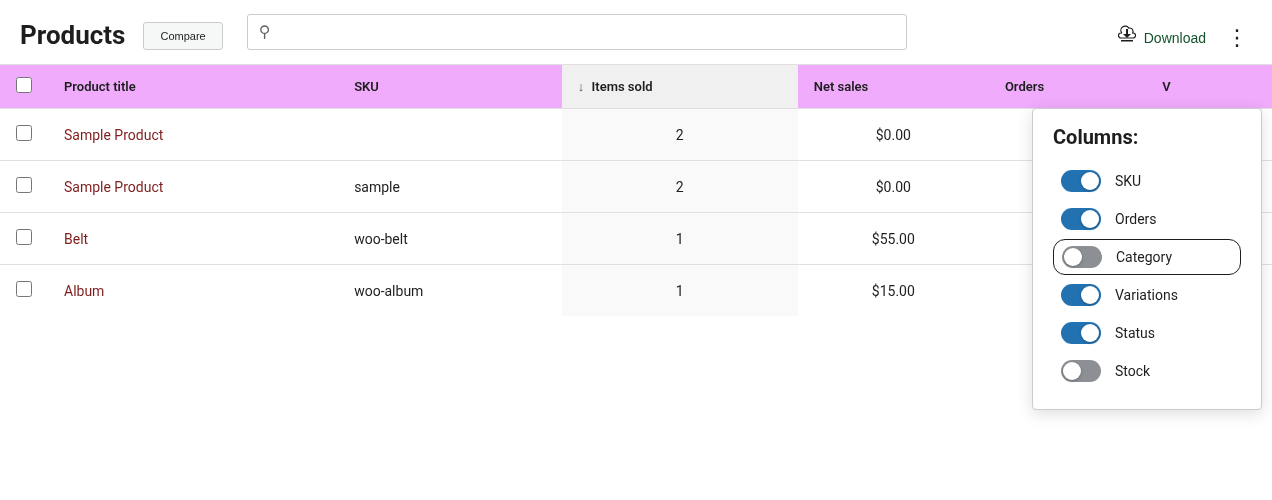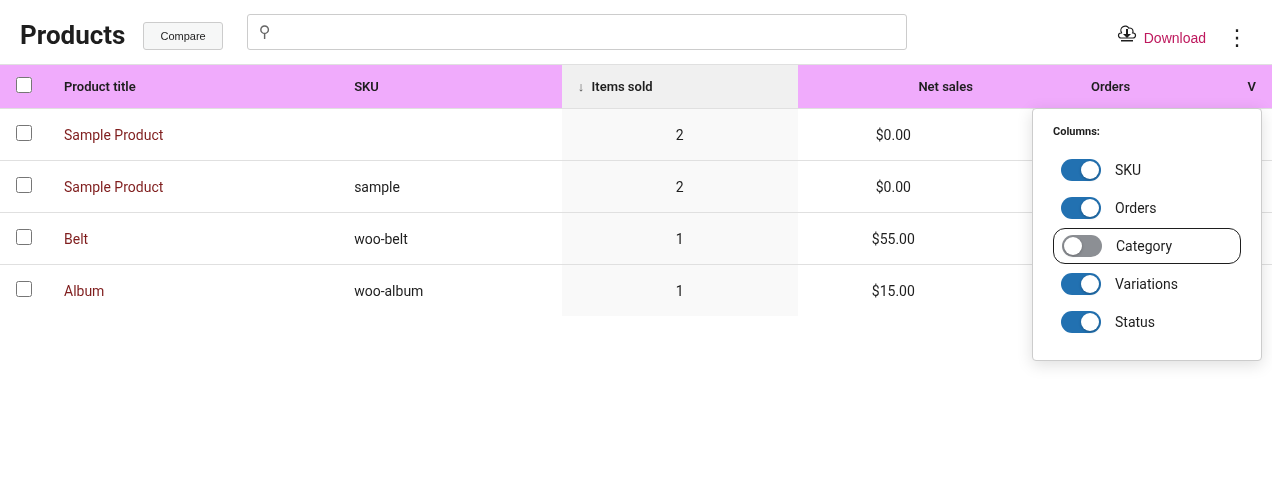--- a/index.html
+++ b/index.html
@@ -69,21 +69,21 @@
       align-items: center;
       margin-left: auto;
       gap: 16px;
     }
     .download-btn {
       display: flex;
       align-items: center;
       gap: 7px;
       font-size: 14px;
       font-weight: 500;
-      color: #be185d;
+      color: #14532d;
       cursor: pointer;
       background: none;
       border: none;
     }
     .download-icon {
       font-size: 18px;
       color: #1e1e1e;
     }
     .more-btn {
       background: none;
@@ -112,21 +112,21 @@
       font-weight: 600;
       font-size: 13px;
       color: #1e1e1e;
       background: #f0abfc;
       white-space: nowrap;
     }
     thead th.sorted {
       background: #f0f0f0;
       margin-top: 27px;
     }
-    thead th.center { text-align: right; }
+    thead th.center { text-align: left; }
     .sort-arrow {
       margin-right: 4px;
       color: #555;
     }
     tbody tr {
       border-bottom: 1px solid #e0e0e0;
     }
     tbody tr:last-child {
       border-bottom: none;
       margin-left: 8px;
@@ -167,21 +167,21 @@
       right: 10px;
       width: 230px;
       background: #fff;
       border: 1px solid #ccc;
       border-radius: 4px;
       box-shadow: 0 4px 16px rgba(0,0,0,0.13);
       padding: 16px 20px 18px 20px;
       z-index: 100;
     }
     .columns-title {
-      font-size: 11px;
+      font-size: 20px;
       font-weight: 700;
       margin-bottom: 14px;
       color: #1e1e1e;
     }
     .column-row {
       display: flex;
       align-items: center;
       gap: 14px;
       padding: 7px 8px;
       border-radius: 3px;
@@ -362,16 +362,24 @@
           <span class="column-label">Variations</span>
         </div>
         <div class="column-row">
           <label class="toggle on">
             <input type="checkbox" checked="" style="">
             <div class="toggle-track"></div>
             <div class="toggle-thumb"></div>
           </label>
           <span class="column-label">Status</span>
         </div>
+        <div class="column-row">
+          <label class="toggle off">
+            <input type="checkbox" style="">
+            <div class="toggle-track"></div>
+            <div class="toggle-thumb"></div>
+          </label>
+          <span class="column-label">Stock</span>
+        </div>
       </div>
   </div>
 
 </div>
 
 </body></html>

